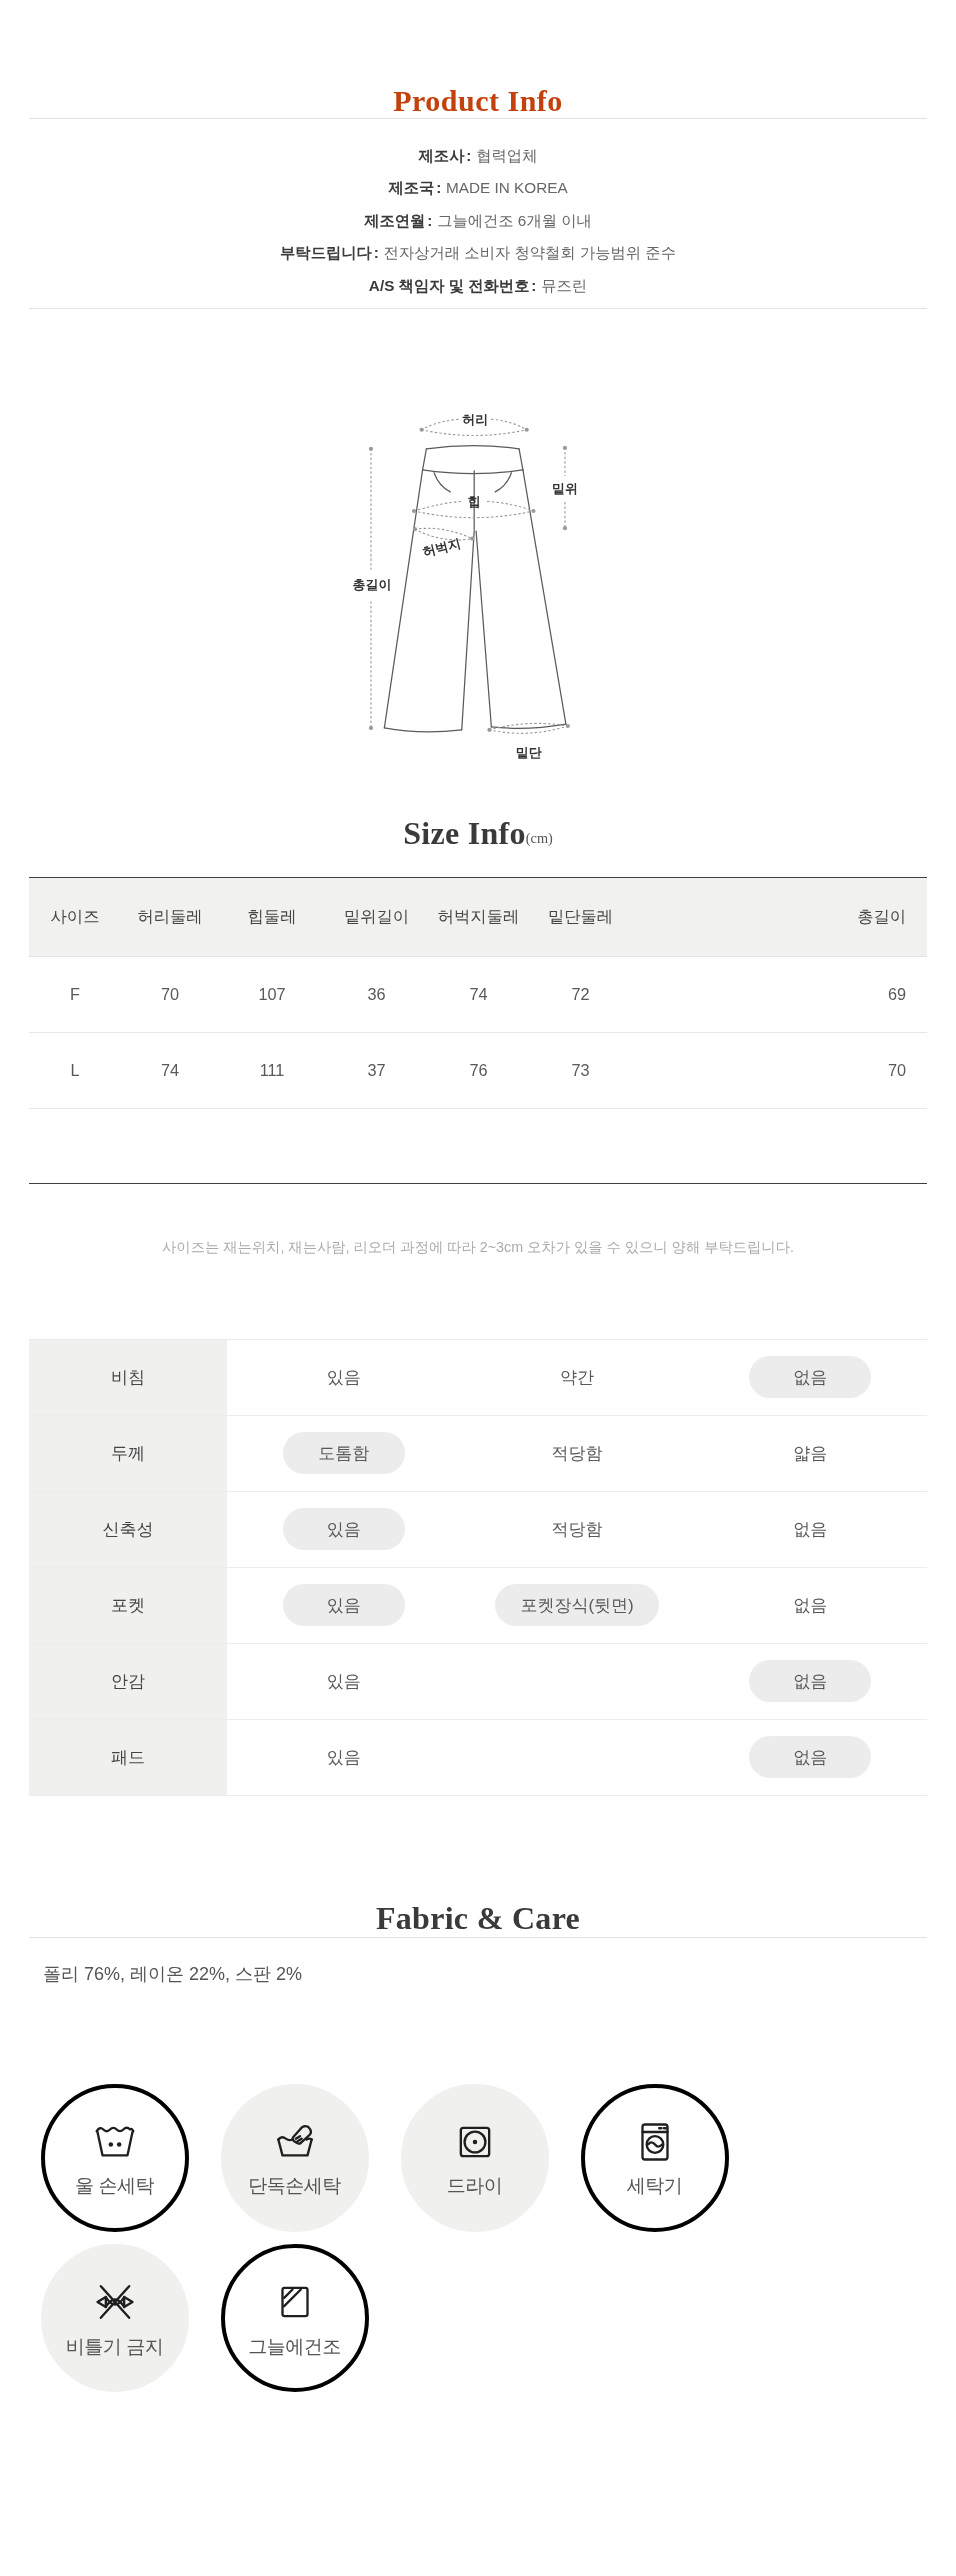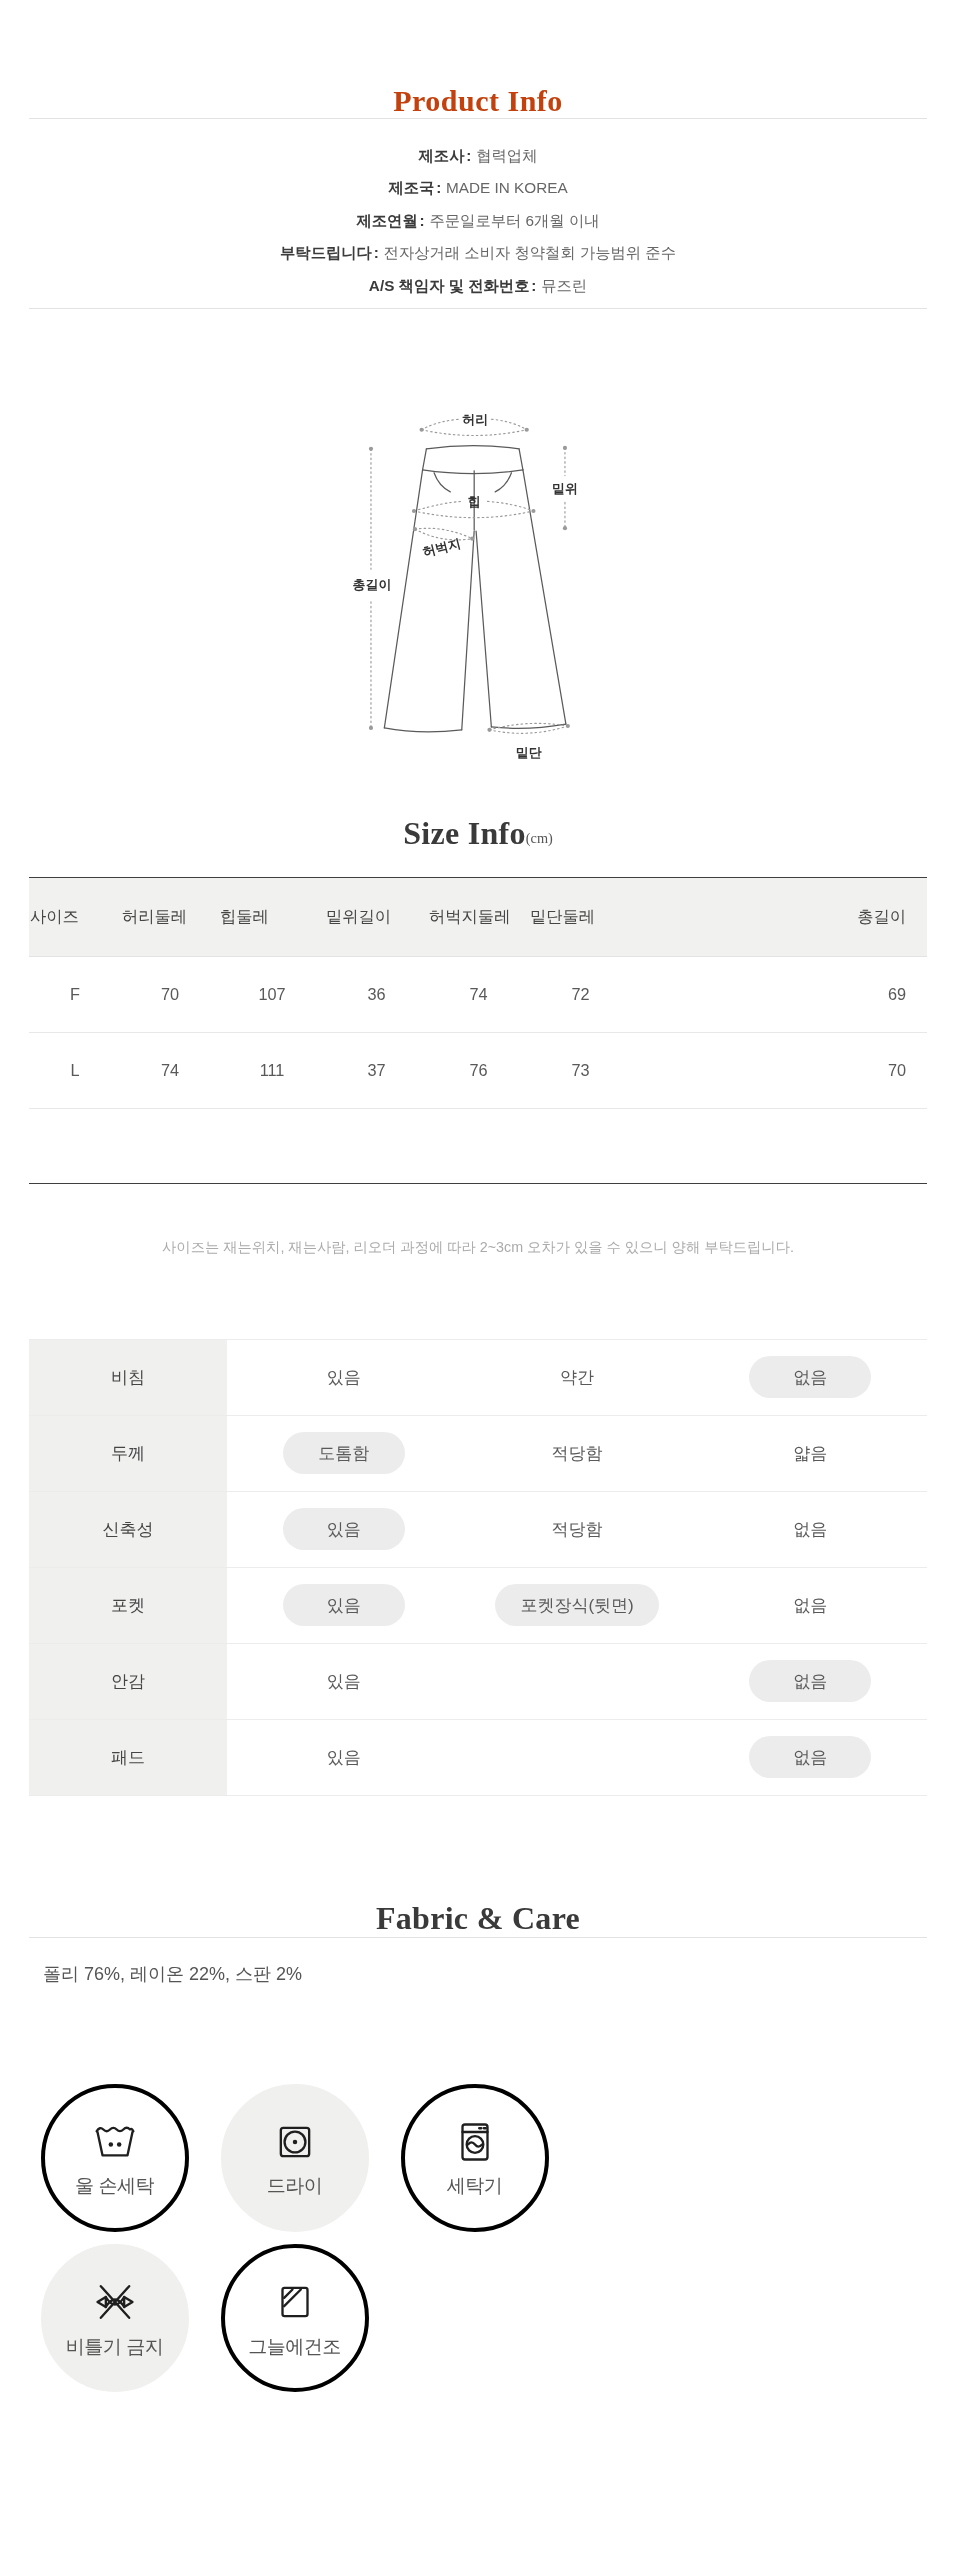--- a/index.html
+++ b/index.html
@@ -32,21 +32,21 @@
     font-weight:600;font-size:32px;line-height:38px;color:#3a3a3a;letter-spacing:0.3px;
   }
   .unit{font-family:"Liberation Serif","DejaVu Serif",serif;font-size:14.3px;color:#555;padding-bottom:4.8px;}
   
   table.size-table{
     width:100%;border-collapse:collapse;margin-top:25px;
     border-top:1.9px solid #3f3f3f;border-bottom:1.9px solid #3f3f3f;table-layout:fixed;
   }
   table.size-table thead th{
     background:#f1f1ef;height:76px;font-size:16.3px;font-weight:500;color:#454545;
-    border-bottom:1px solid #e3e3e3;text-align:left;
+    border-bottom:1px solid #e3e3e3;text-align:center;
   }
   table.size-table tbody td{
     height:73px;font-size:16.3px;color:#595959;border-bottom:1px solid #e8e8e8;text-align:center;
   }
   table.size-table th:last-child,table.size-table td:last-child{text-align:right;padding-right:21px;}
   table.size-table tr.spacer td{border-bottom:none;height:72px;}
   .note{margin:54px 0 0;text-align:center;font-size:14.3px;line-height:19px;color:#ababab;}
   
   table.attr-table{width:100%;border-collapse:collapse;margin-top:82px;border-top:1px solid #ececec;}
   table.attr-table th{
@@ -89,21 +89,21 @@
 <body>
 
 <div class="page">
 
   <h1 class="product-title">Product Info</h1>
   <hr class="line hr-1">
 
   <div class="details">
     <p class="detail-line"><b>제조사</b><span class="sep">:</span><span>협력업체</span></p>
     <p class="detail-line"><b>제조국</b><span class="sep">:</span><span>MADE IN KOREA</span></p>
-    <p class="detail-line"><b>제조연월</b><span class="sep">:</span><span>주문일로부터 6개월 이내</span></p>
+    <p class="detail-line"><b>제조연월</b><span class="sep">:</span><span>그늘에건조 6개월 이내</span></p>
     <p class="detail-line"><b>부탁드립니다</b><span class="sep">:</span><span>전자상거래 소비자 청약철회 가능범위 준수</span></p>
     <p class="detail-line"><b>A/S 책임자 및 전화번호</b><span class="sep">:</span><span>뮤즈린</span></p>
   </div>
   <hr class="line hr-2">
 
   <div class="diagram">
     <svg width="344" height="402" viewBox="0 0 360 420">
 
       <path class="p-line" d="M126 78 Q176 71 223 78"></path>
       <path class="p-line" d="M122 100 Q176 108 227 100"></path>
@@ -264,20 +264,30 @@
       <svg class="glyph" viewBox="0 0 60 60">
         <path d="M8 17 Q12 11 16 15 Q20 19 24 15 Q28 11 32 15 Q36 19 40 15 Q44 11 48 15 Q50 13 52 17"></path>
         <path d="M9 18 L15 46 L45 46 L51 18"></path>
         <circle class="dot" cx="25" cy="33" r="2.7"></circle>
           <circle class="dot" cx="35" cy="33" r="2.7"></circle>
       </svg>
       <span class="care-label">울 손세탁</span>
     </div>
     <div class="care-item gray">
       <svg class="glyph" viewBox="0 0 60 60">
+        <path d="M10 27 L15 46 L45 46 L50 27"></path>
+        <path d="M10 27 Q14 22 19 26 Q23 29 27 27"></path>
+        <path d="M44 27 Q47 25 50 27"></path>
+        <path d="M46 12 Q40 9 36 15 L28 24 Q26 27 29 29 L32 31 Q35 33 37 31 L48 21 Q51 17 46 12"></path>
+        <path d="M31 26 L36 23 M33 29 L38 26"></path>
+      </svg>
+      <span class="care-label">단독손세탁</span>
+    </div>
+    <div class="care-item gray">
+      <svg class="glyph" viewBox="0 0 60 60">
         <rect x="13" y="13" width="34" height="34" rx="3"></rect>
         <circle class="o" cx="30" cy="30" r="12.5"></circle>
         <circle class="dot" cx="30" cy="30" r="2.7"></circle>
       </svg>
       <span class="care-label">드라이</span>
     </div>
     <div class="care-item">
       <svg class="glyph" viewBox="0 0 60 60">
         <rect x="15" y="9" width="30" height="42" rx="3"></rect>
         <path d="M15 18 L45 18"></path>

